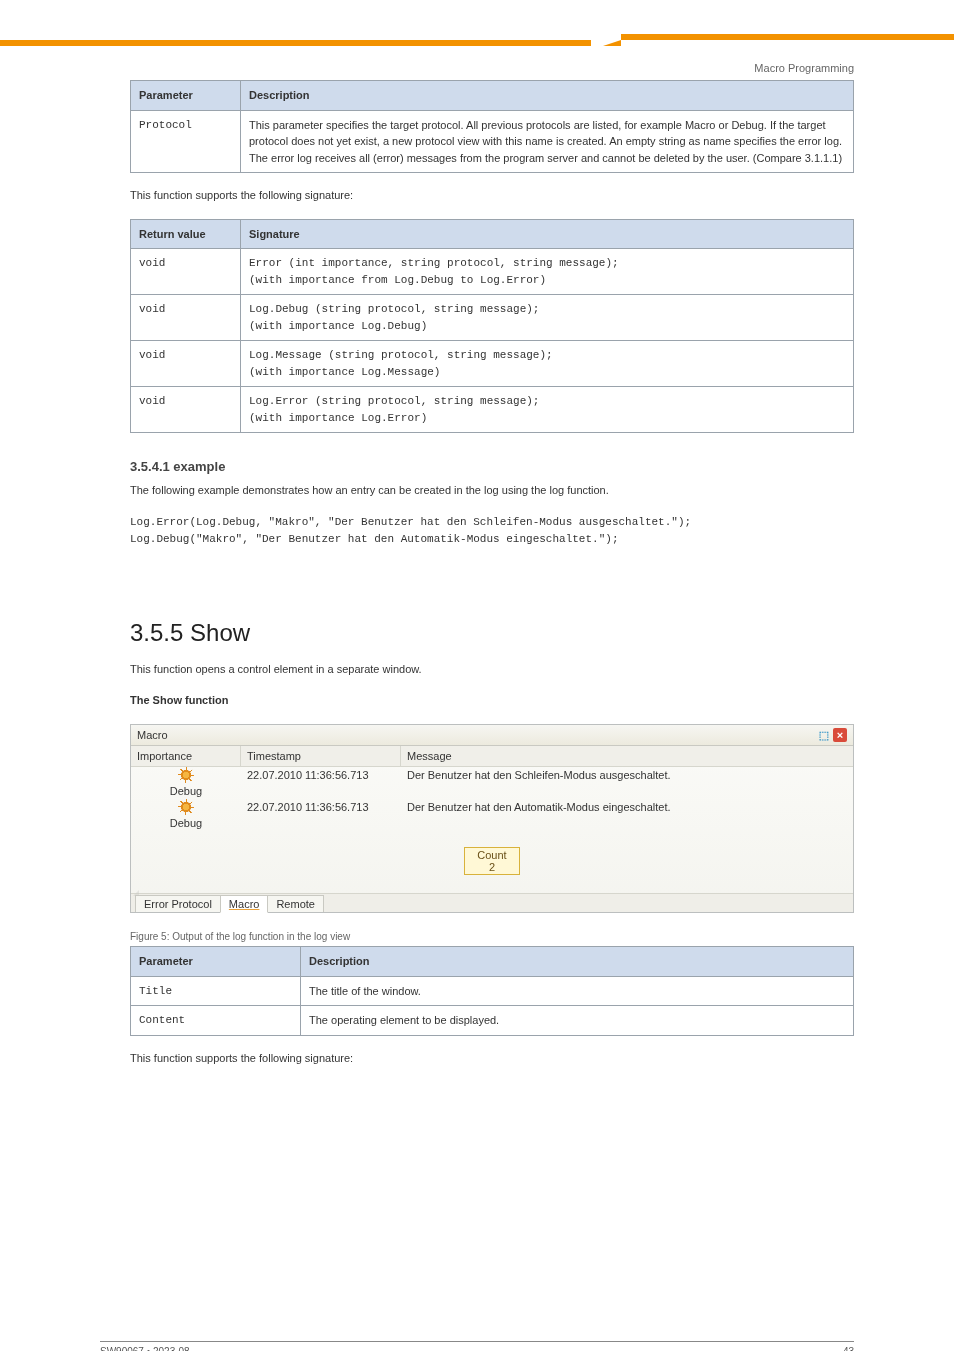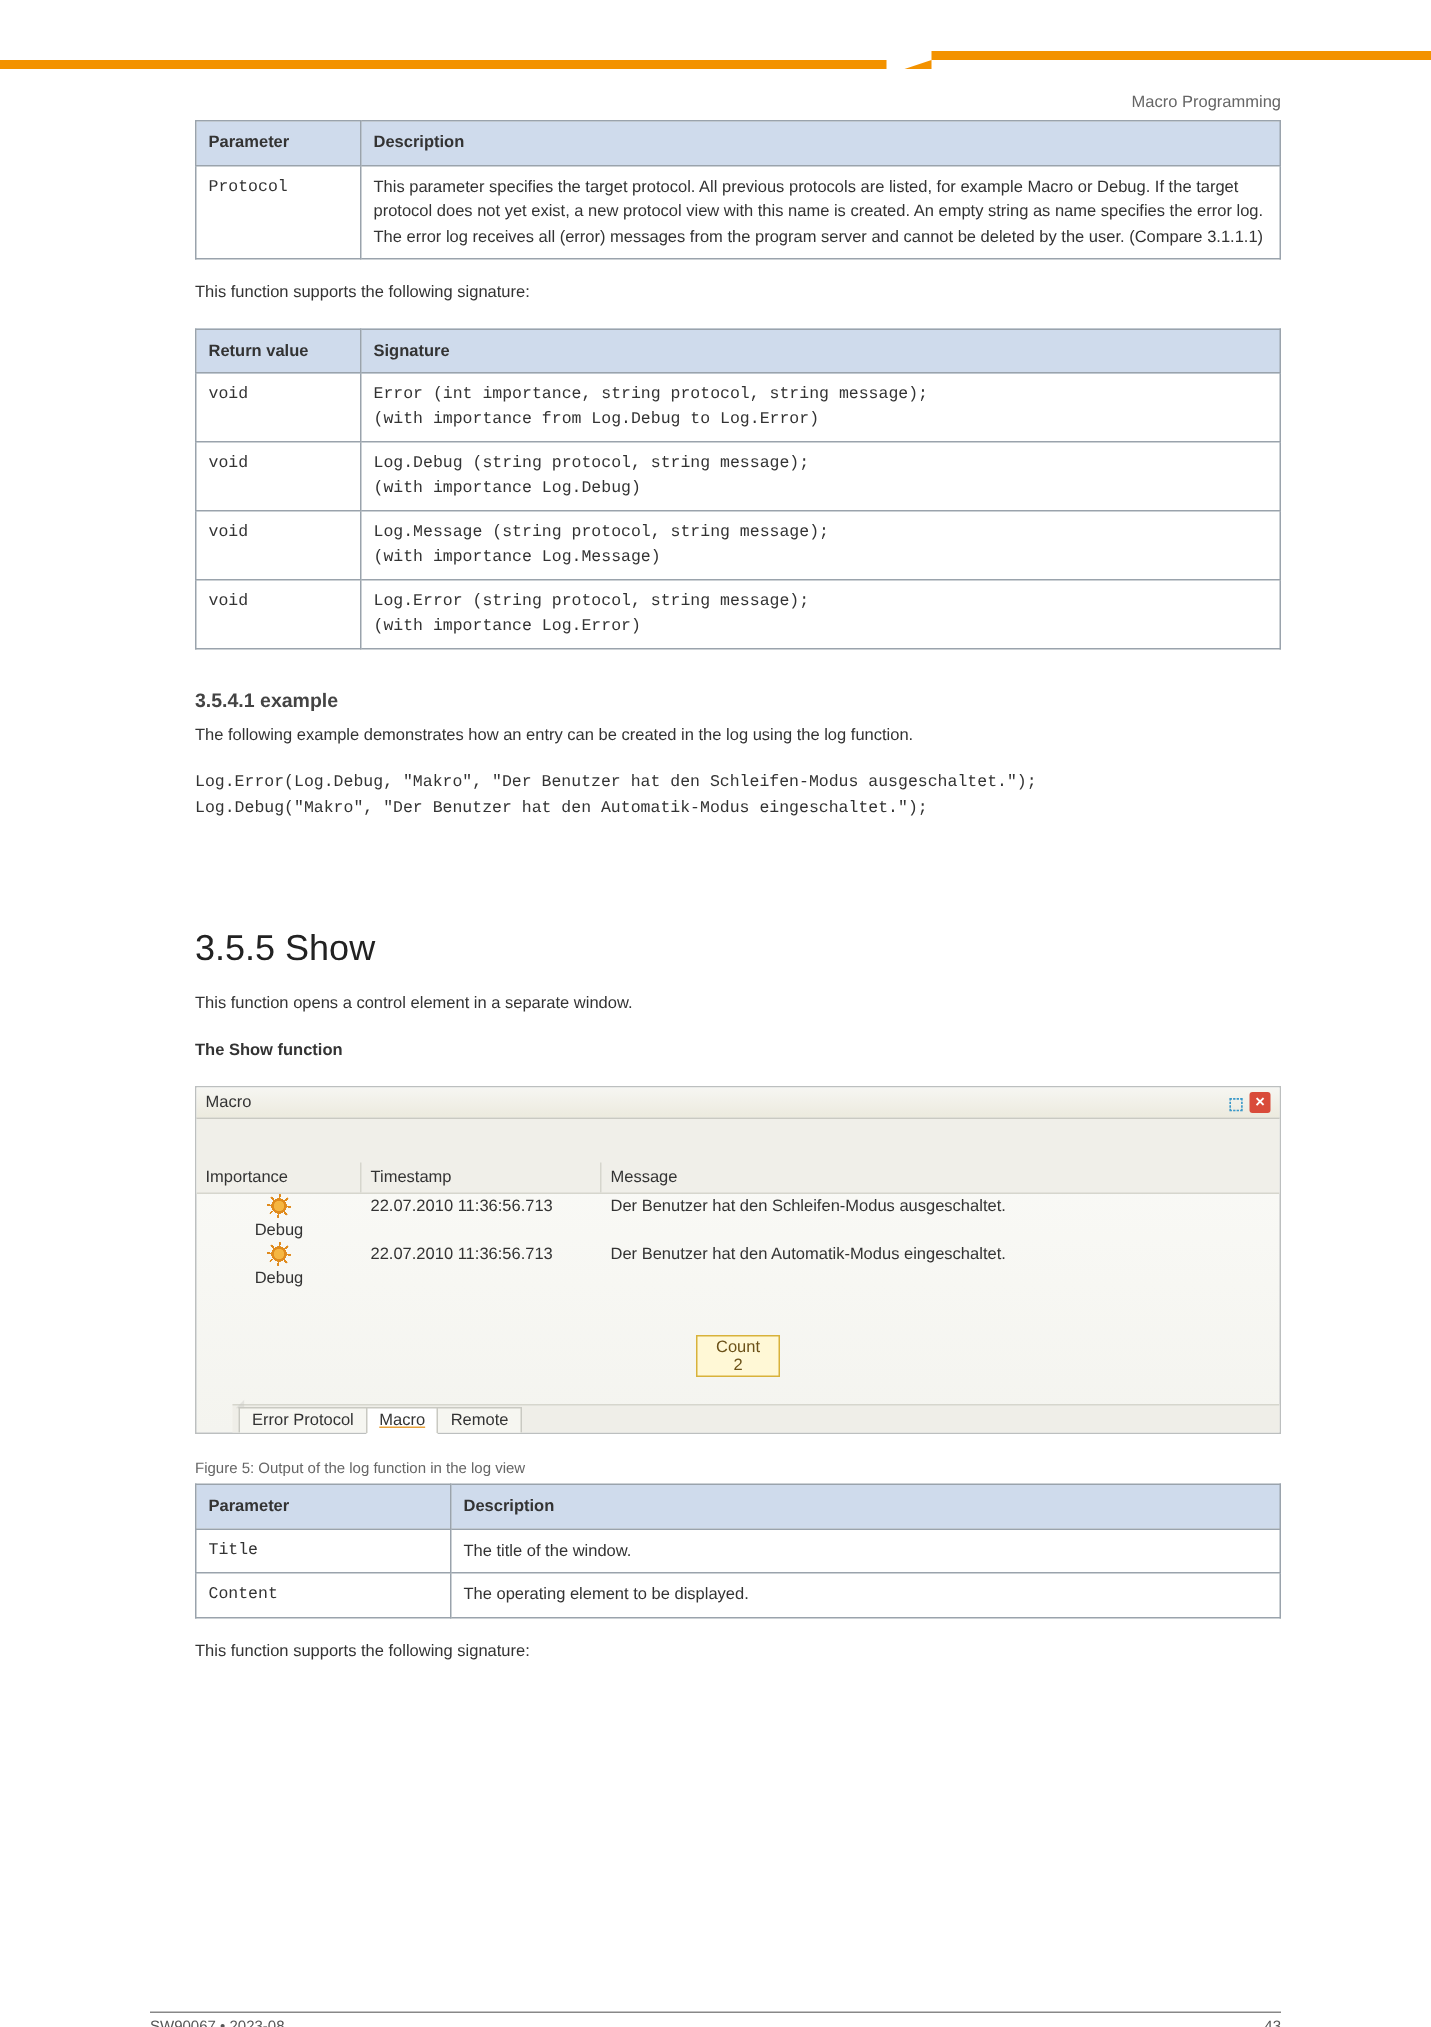--- a/index.html
+++ b/index.html
@@ -121,21 +121,20 @@
     line-height:1;
   }
   .macro-headers {
     display:flex;
     background:#f0efe9;
     border-bottom:1px solid #d6d6cd;
   }
   .macro-headers > div {
     padding:4px 6px;
     border-right:1px solid #d6d6cd;
-    margin-top:29px;
   }
   .col-imp { width: 110px; }
   .col-ts { width: 160px; }
   .col-msg { flex:1; border-right:none !important; }
   .macro-row {
     display:flex;
     padding:1px 0;
   }
   .macro-row .cell { padding: 1px 6px; }
   .macro-row .col-imp { display:flex; align-items:center; gap:4px;flex-direction:column; }
@@ -146,37 +145,36 @@
     position:relative;
   }
   .gear::before,.gear::after{
     content:"";position:absolute;inset:-2px;
     background:conic-gradient(#e08b1d 0 10deg, transparent 10deg 45deg, #e08b1d 45deg 55deg, transparent 55deg 90deg,#e08b1d 90deg 100deg,transparent 100deg 135deg,#e08b1d 135deg 145deg,transparent 145deg 180deg,#e08b1d 180deg 190deg,transparent 190deg 225deg,#e08b1d 225deg 235deg,transparent 235deg 270deg,#e08b1d 270deg 280deg,transparent 280deg 315deg,#e08b1d 315deg 325deg,transparent 325deg);
     -webkit-mask: radial-gradient(circle, transparent 4px, #000 4px);
     mask: radial-gradient(circle, transparent 4px, #000 4px);
     border-radius:50%;
   }
   .count-box {
-    margin: 30px auto 18px;
+    margin: 16px auto 18px;
     width: 56px;
     text-align:center;
     border:1px solid #d8b23b;
     background:#fff8d6;
     padding:1px 8px;
     font-size:11px;
     color:#6b5118;
   }
   .macro-tabs {
     display:flex;
     align-items:flex-end;
     background:#efeee8;
     border-top:1px solid #d6d6cd;
     padding-left:4px;
     position:relative;
-    margin-left:24px;
   }
   .macro-tabs::before{
     content:"";position:absolute;left:2px;top:-4px;width:6px;height:6px;
     background:#c9c9c2;
     clip-path: polygon(100% 0, 0 100%, 100% 100%);
     opacity:.4;
   }
   .macro-tab {
     border:1px solid #c9c9c2;
     border-bottom:none;

